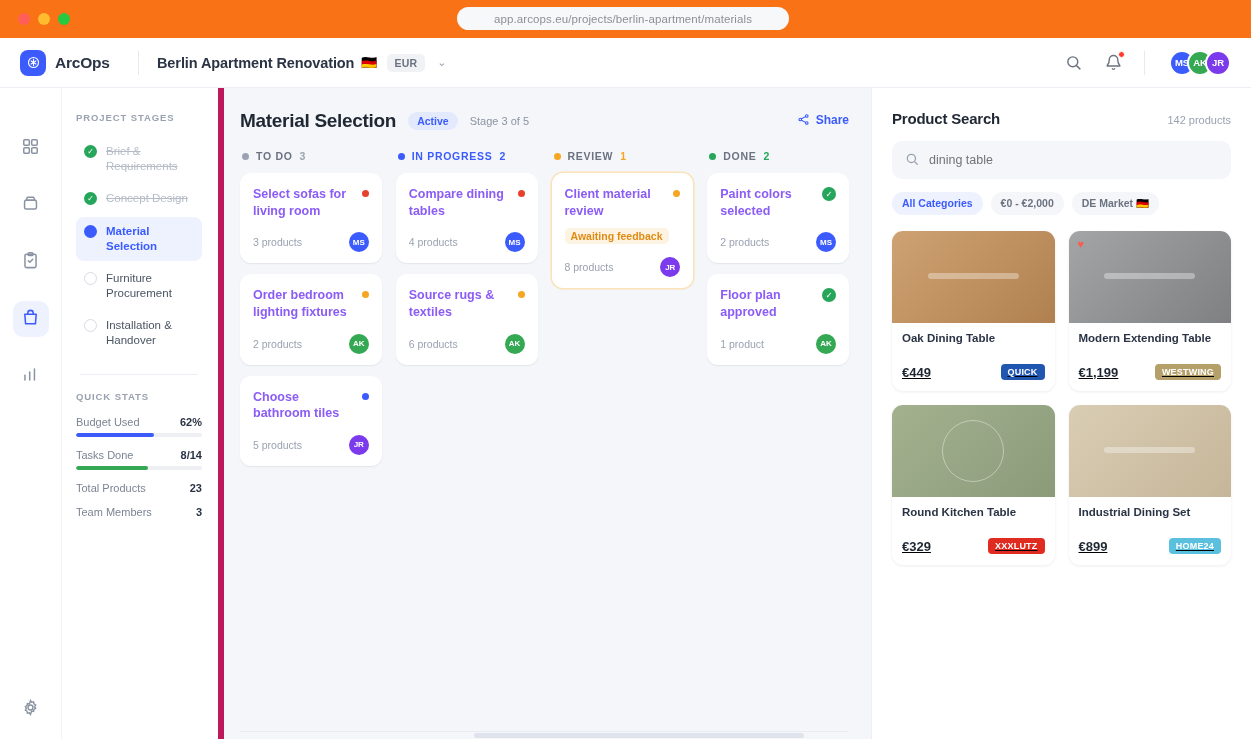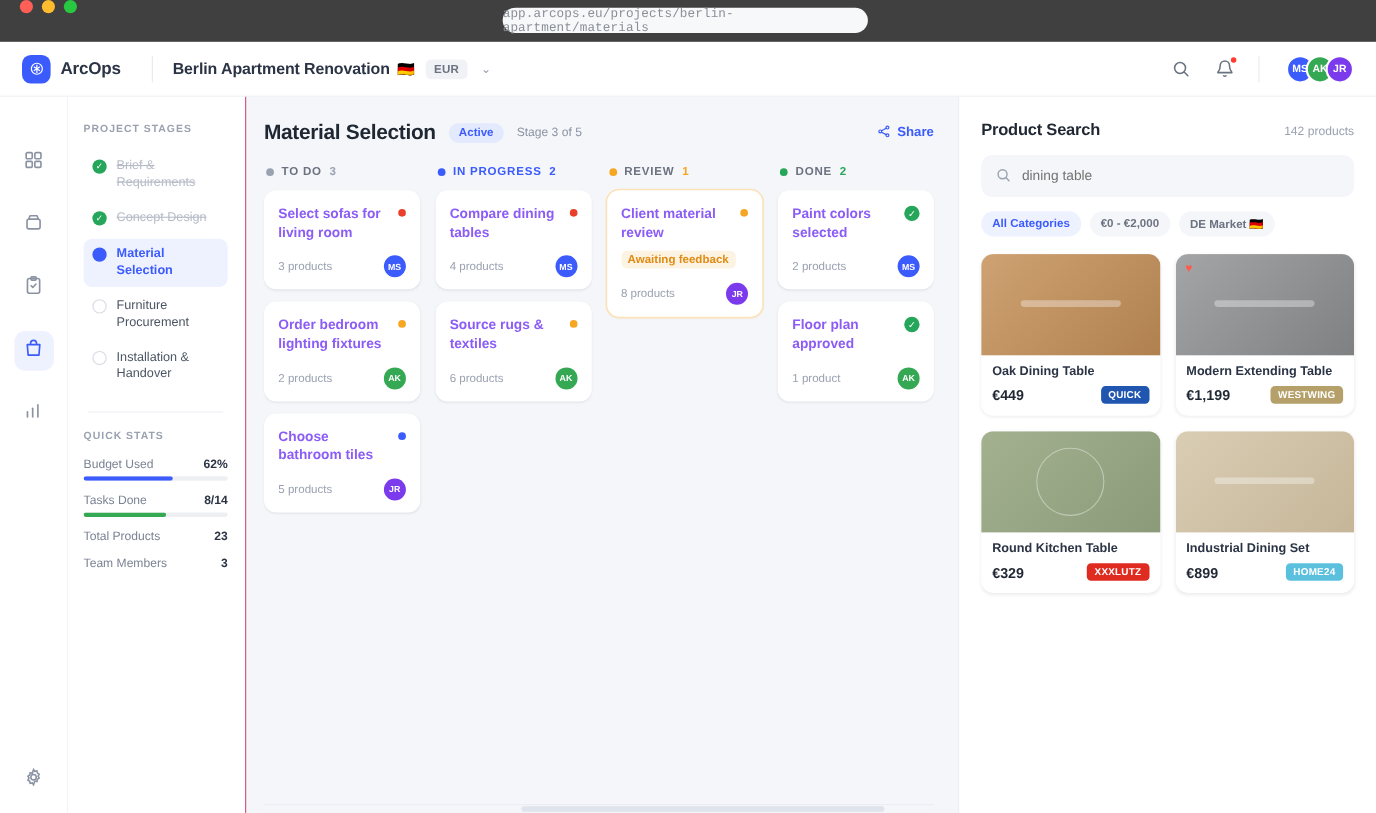--- a/index.html
+++ b/index.html
@@ -6,22 +6,22 @@
   html, body {
     width: 1251px; height: 739px;
     font-family: "Liberation Sans", sans-serif;
     background: #eef1f5;
     overflow: hidden;
   }
   .window { width: 1251px; height: 739px; display: flex; flex-direction: column; background:#fff; }
 
   
   .chrome {
-    height: 38px; background:#404040; display:flex; align-items:flex-start;
-    position:relative; flex:0 0 38px;font-family:Liberation Mono, monospace;
+    height: 38px; background:#f97316; display:flex; align-items:center;
+    position:relative; flex:0 0 38px;
   }
   .traffic { display:flex; gap:8px; margin-left:18px; }
   .dot { width:12px; height:12px; border-radius:50%; }
   .dot.r{background:#ff5f57;} .dot.y{background:#febc2e;} .dot.g{background:#28c840;}
   .urlbar {
     position:absolute; left:457px; top:7px; width:332px; height:23px;
     background:#f7f8fa; border-radius:12px; display:flex; align-items:center;
     justify-content:center;
   }
   .urlbar span { font-size:11.5px; color:#8a8f98; letter-spacing:.1px; }
@@ -59,21 +59,21 @@
 
   
   .rail { width:62px; background:#fff; display:flex; flex-direction:column;
     align-items:center; padding-top:42px; border-right:1px solid #f1f3f7; flex:0 0 62px;}
   .rail-item { width:36px;height:36px;border-radius:10px; display:flex;align-items:center;justify-content:center;
      color:#8b93a3; margin-bottom:21px; }
   .rail-item.active { background:#eef2ff; color:#3b5bfd;}
   .rail-bottom { margin-top:auto; margin-bottom:18px; color:#8b93a3;}
 
   
-  .stages { width:162px; flex:0 0 162px; background:#fff; padding:24px 16px 0 14px; border-right:1px solid #be185d;}
+  .stages { width:162px; flex:0 0 162px; background:#fff; padding:24px 16px 0 14px; border-right:6px solid #be185d;}
   .sec-label { font-size:9.5px; font-weight:700; color:#9aa2b1; letter-spacing:.9px; margin-bottom:14px;}
   .stage { display:flex; align-items:flex-start; gap:9px; padding:7px 8px; border-radius:8px; margin-bottom:3px;}
   .stage.active { background:#eef2ff; }
   .stage-mark { width:13px;height:13px;border-radius:50%; flex:0 0 13px; margin-top:1px;
      display:flex;align-items:center;justify-content:center;}
   .mark-done{background:#26a65b;color:#fff;font-size:8px;}
   .mark-cur{background:#3b5bfd;}
   .mark-todo{background:#fff;border:1.5px solid #d7dbe3;}
   .stage-text { font-size:11.5px; color:#4b5563; line-height:1.32; }
   .stage.done .stage-text { color:#b6bcc7; text-decoration:line-through; }
@@ -123,21 +123,21 @@
   .chip{font-size:10.5px;padding:5px 10px;border-radius:12px;background:#f4f6f9;color:#6b7280;font-weight:600;}
   .chip.act{background:#eef2ff;color:#3b5bfd;}
   .grid{display:grid;grid-template-columns:1fr 1fr;gap:14px;margin-top:16px;}
   .pcard{border-radius:11px;overflow:hidden;background:#fff;box-shadow:0 1px 3px rgba(20,30,60,.08);}
   .pimg{height:92px;position:relative;}
   .pimg .streak{position:absolute;left:22%;right:22%;top:46%;height:6px;border-radius:3px;background:rgba(255,255,255,.35);}
   .pimg .ring{position:absolute;left:50%;top:50%;width:62px;height:62px;margin:-31px 0 0 -31px;border-radius:50%;border:1.5px solid rgba(255,255,255,.4);}
   .heart{position:absolute;left:9px;top:7px;color:#ff5a4e;font-size:11px;}
   .pinfo{padding:9px 10px 11px;}
   .pname{font-size:11.5px;color:#2b3445;font-weight:600;}
-  .prow{display:flex;align-items:center;margin-top:7px;}
+  .prow{display:flex;align-items:center;margin-top:20px;text-decoration:underline;}
   .pprice{font-size:13px;font-weight:700;color:#1f2733;}
   .pbrand{margin-left:auto;font-size:9px;font-weight:700;padding:3px 7px;border-radius:4px;color:#fff;letter-spacing:.2px;}
   .hscroll{height:8px;background:#f4f6f9;border-top:1px solid #e9edf3;display:flex;align-items:center;}
   .hthumb{height:5px;width:330px;background:#dfe4ec;border-radius:3px;margin-left:234px;}
 </style>
 </head>
 <body>
 
 <div class="window">
 

